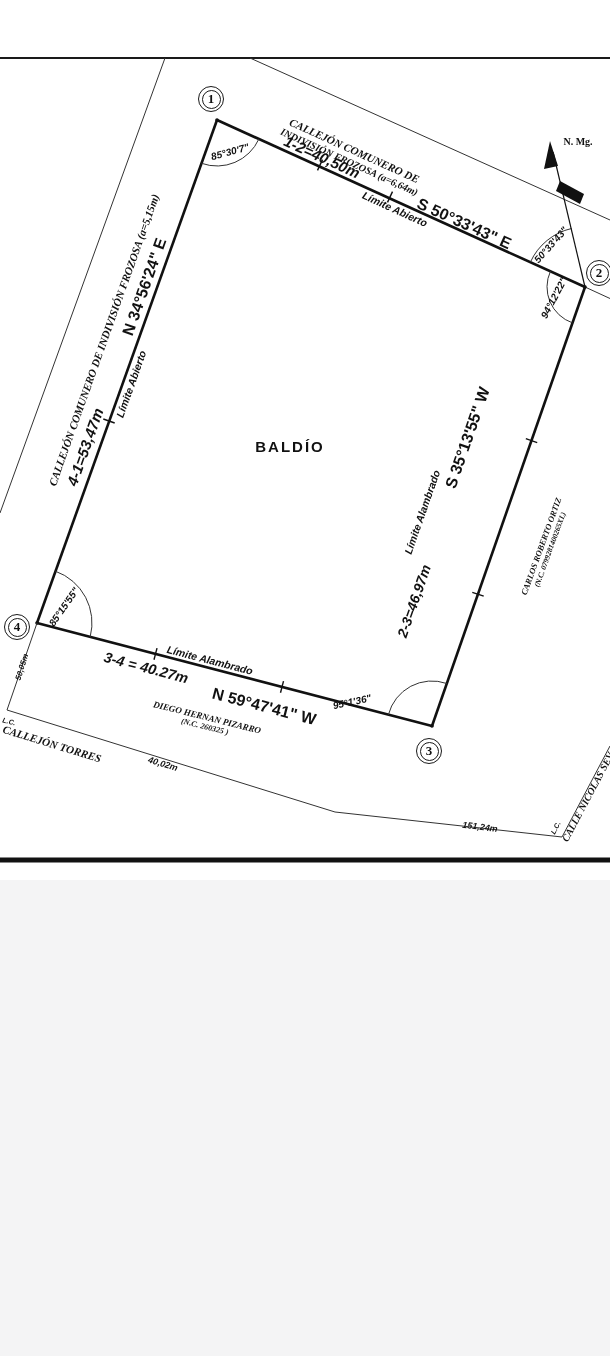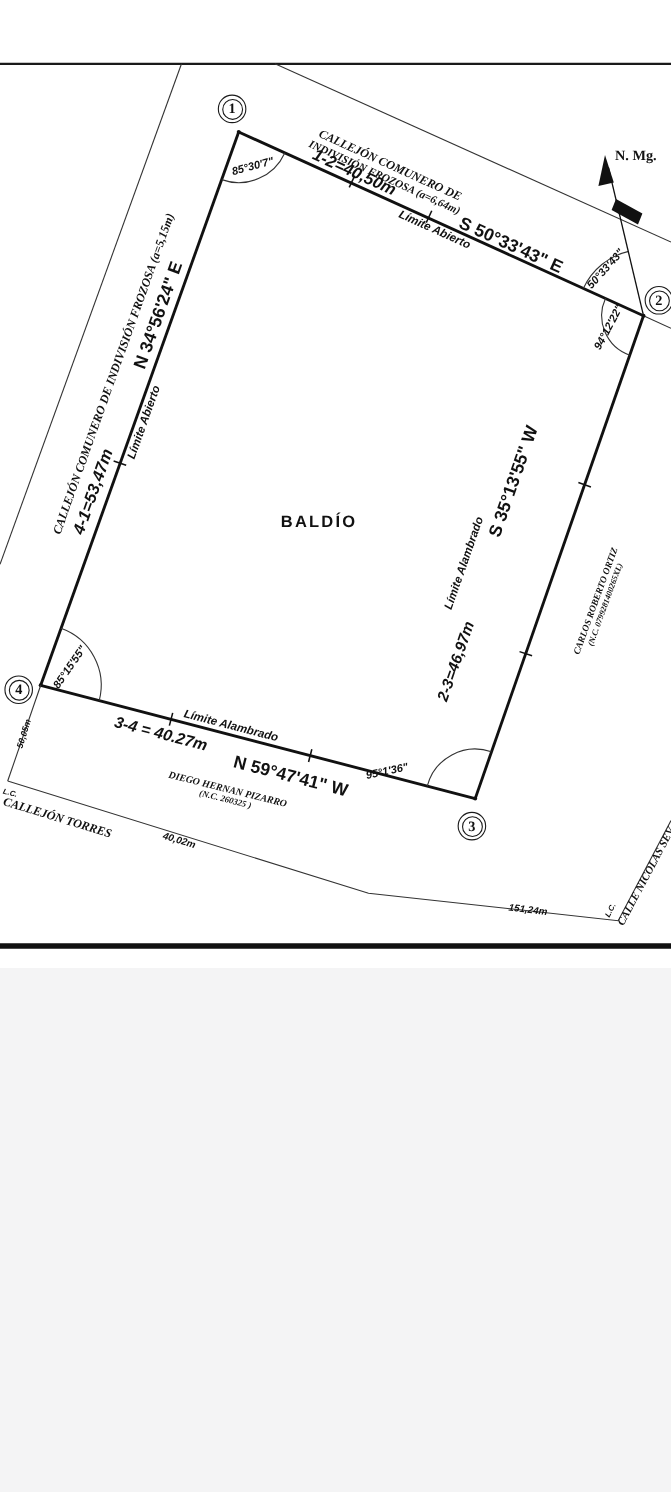--- a/index.html
+++ b/index.html
@@ -91,22 +91,22 @@
     <div class="lbl sans" style="left:145px;top:287px;--r:-70.4deg;font-size:16px;">N 34°56'24" E</div>
     <div class="lbl sans it" style="left:131px;top:384px;--r:-70.4deg;font-size:10.5px;">Límite Abierto</div>
     <div class="lbl sans it" style="left:85px;top:447px;--r:-70.4deg;font-size:15px;">4-1=53,47m</div>
 
     <div class="lbl sans it" style="left:230px;top:152px;--r:-15deg;font-size:10px;">85°30'7"</div>
     <div class="lbl sans it" style="left:551px;top:245px;--r:-48deg;font-size:10px;">50°33'43"</div>
     <div class="lbl sans it" style="left:554px;top:298px;--r:-62deg;font-size:10px;">94°12'22"</div>
     <div class="lbl sans it" style="left:352px;top:702px;--r:-12deg;font-size:10px;">95°1'36"</div>
     <div class="lbl sans it" style="left:64px;top:607px;--r:-55deg;font-size:10px;">85°15'55"</div>
 
-    <div class="lbl sans" style="left:290px;top:447px;font-size:15px;letter-spacing:2px;margin-top:28px;">BALDÍO</div>
-    <div class="lbl serif" style="left:578px;top:142px;font-size:13px;font-weight:600;">N. Mg.</div>
+    <div class="lbl sans" style="left:290px;top:447px;font-size:15px;letter-spacing:2px;">BALDÍO</div>
+    <div class="lbl serif" style="left:578px;top:142px;font-size:10px;font-weight:600;">N. Mg.</div>
 
     <div class="lbl serif it" style="left:206px;top:722px;--r:14deg;font-size:9px;">
       <span style="display:block;">DIEGO HERNAN PIZARRO</span>
       <span style="display:block;font-size:8px;">(N.C. 260325 )</span>
     </div>
     <div class="lbl serif it" style="left:546px;top:548px;--r:-70deg;font-size:8.5px;">
       <span style="display:block;">CARLOS ROBERTO ORTIZ</span>
       <span style="display:block;font-size:7.5px;">(N.C. 0799281400265XL)</span>
     </div>
 

